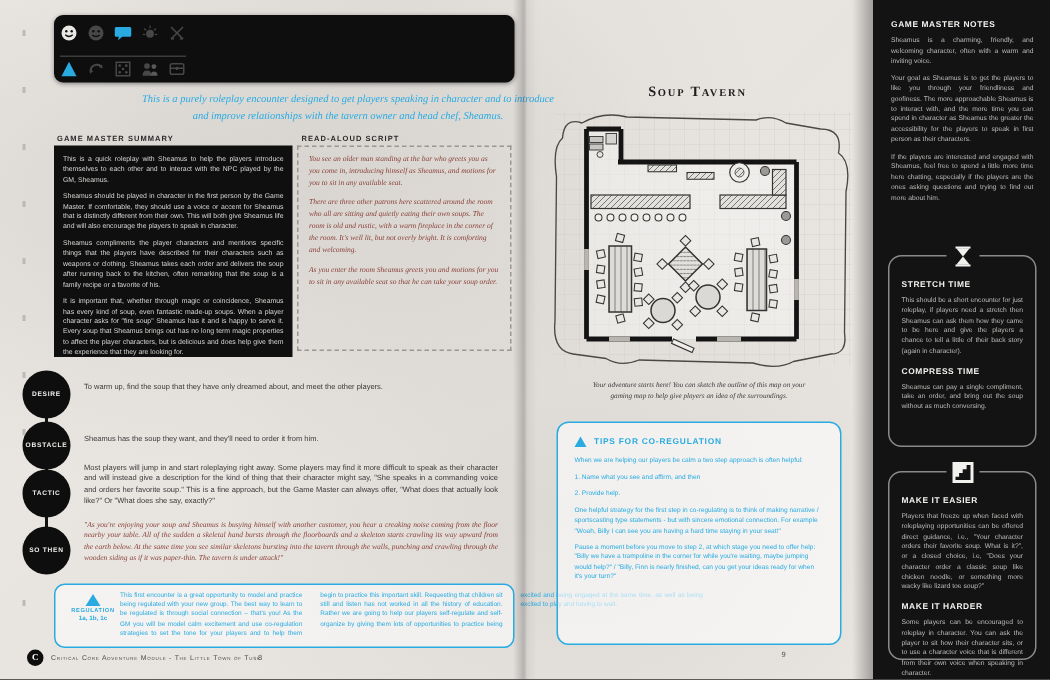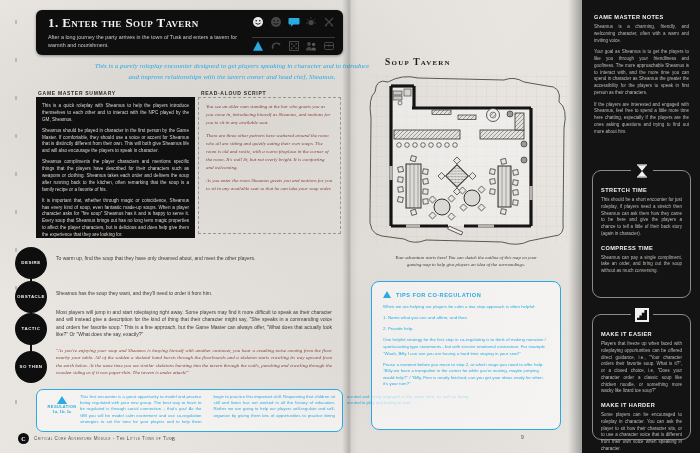--- a/index.html
+++ b/index.html
@@ -75,21 +75,21 @@
   .footer { position:absolute; left:18px; top:433px; width:320px; display:flex; align-items:center; }
   .logo-c { width:11px; height:11px; border-radius:50%; background:#0e0e0e; color:#fff; font-size:6px;
     font-weight:bold; display:flex; align-items:center; justify-content:center; margin-right:5px;
     font-family:"Liberation Serif", serif; }
   .brand { font-variant:small-caps; font-size:4.6px; letter-spacing:.5px; color:#4a4a4a; }
   .pageno { position:absolute; font-size:5px; color:#4a4a4a; }
   .pageno.left { left:172px; top:436px; }
   .pageno.right { left:521px; top:434px; }
 
   
-  .map-title { position:absolute; left:385px; top:57px; width:160px; text-align:left;
+  .map-title { position:absolute; left:385px; top:57px; width:160px; text-align:center;
     font-family:"Liberation Serif", serif; font-variant:small-caps; font-weight:bold;
     font-size:9.5px; letter-spacing:1.2px; color:#1d1d1d; }
   .map-wrap { position:absolute; left:356px; top:66px; width:226px; height:186px; }
   .map-caption { position:absolute; left:393px; top:254px; width:146px; text-align:center;
     font-family:"Liberation Serif", serif; font-style:italic; font-size:4.8px; line-height:1.5; color:#3b3b3b; }
 
   .tips-box { position:absolute; left:371px; top:281px; width:190px; height:149px;
     border:1px solid #29abe2; border-radius:8px; background:rgba(255,255,255,.6); padding:9px 11px; overflow:hidden; }
   .tips-title-row { display:flex; align-items:center; margin-bottom:6px; }
   .tips-tri { width:0; height:0; border-left:4.5px solid transparent; border-right:4.5px solid transparent;
@@ -115,24 +115,20 @@
   .sb-icon svg { display:block; }
 </style>
 </head>
 <body>
 
 <div class="spread">
 
   <div class="edge-ticks"></div>
 
   <div class="hdr">
-    <div class="hdr-text">
-      <div class="hdr-title">1. Enter the Soup Tavern</div>
-      <div class="hdr-sub">After a long journey the party arrives in the town of Tusk and enters a tavern for warmth and nourishment.</div>
-    </div>
     <div class="hdr-icons">
       <div class="icon-row">
         <svg class="ic" viewBox="0 0 12 12">
             <circle cx="6" cy="6" r="5" fill="#e9e8e5"></circle>
             <circle cx="4.2" cy="4.8" r=".8" fill="#0e0e0e"></circle>
             <circle cx="7.8" cy="4.8" r=".8" fill="#0e0e0e"></circle>
             <path d="M3.5 7.2 Q6 9.4 8.5 7.2" stroke="#0e0e0e" stroke-width=".9" fill="none"></path>
           </svg>
         <svg class="ic" viewBox="0 0 12 12">
             <circle cx="6" cy="6" r="5" fill="#474747"></circle>

